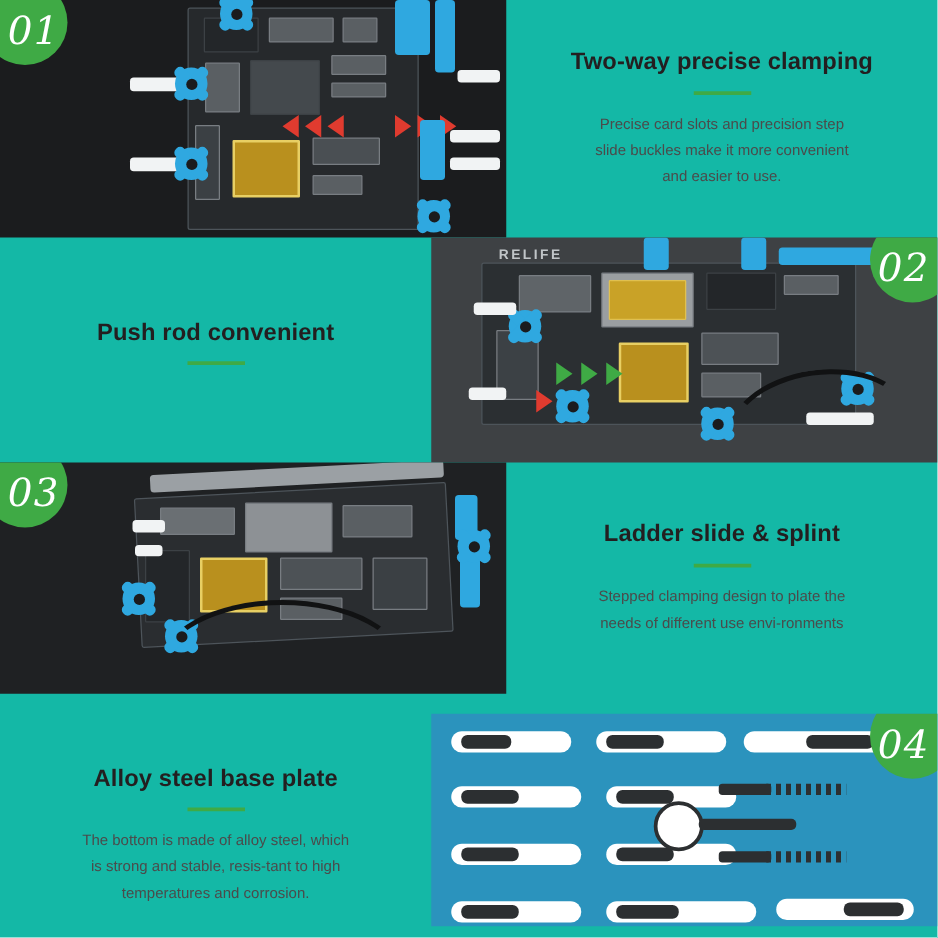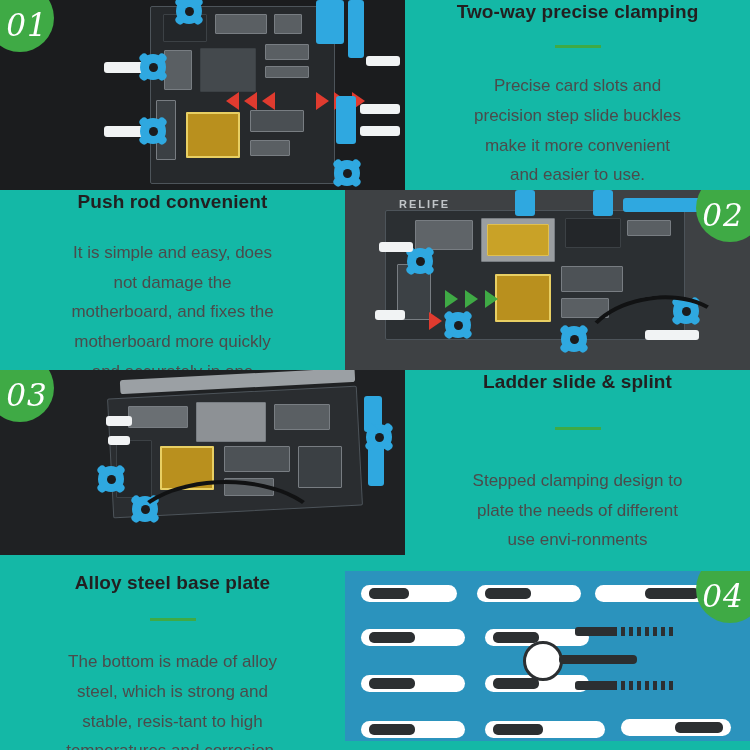--- a/index.html
+++ b/index.html
@@ -24,39 +24,39 @@
   }
   .photo {
     position: relative;
     overflow: hidden;
     flex: none;
   }
   .text-col {
     flex: 1;
     display: flex;
     flex-direction: column;
-    justify-content: space-between;
+    justify-content: center;
     align-items: center;
     text-align: center;
     padding: 0 22px;
   }
   .feat-title {
     font-size: 19px;
     font-weight: bold;
     color: #231f20;
     line-height: 1.25;
     letter-spacing: .1px;
   }
   .feat-rule {
     width: 46px; height: 3px;
     background: #3faa45;
     margin: 11px 0 13px 0;
   }
   .feat-desc {
-    font-size: 17px;
+    font-size: 12px;
     color: #4b4b4b;
     line-height: 1.75;
     max-width: 215px;
   }
 
   
   .badge {
     position: absolute;
     width: 68px; height: 68px;
     border-radius: 50%;
@@ -239,21 +239,20 @@
       <div class="feat-title">Two-way precise clamping</div>
       <div class="feat-rule"></div>
       <div class="feat-desc">Precise card slots and precision step slide buckles make it more convenient and easier to use.</div>
     </div>
   </div>
 
   <div class="row" style="top:190px; height:180px;">
     <div class="text-col" style="max-width:345px;">
       <div class="feat-title">Push rod convenient</div>
       <div class="feat-rule"></div>
-      <div class="feat-desc">It is simple and easy, does not damage the motherboard, and fixes the motherboard more quickly and accurately in one</div>
     </div>
 
     <div class="photo board-grey" style="width:405px; height:180px; background:#3e4144;">
       <div class="badge tr">02</div>
       <div class="relife-mark" style="left:54px; top:8px;text-align:right;">RELIFE</div>
 
       <div class="pcb" style="left:40px; top:20px; width:300px; height:130px; background:#2b2f32;"></div>
       <div class="chip" style="left:70px; top:30px; width:58px; height:30px; background:#5f6468;"></div>
       <div class="chip" style="left:136px; top:28px; width:74px; height:44px; background:#9a9ea1;"></div>
       <div class="chip gold" style="left:142px; top:34px; width:62px; height:32px;"></div>

